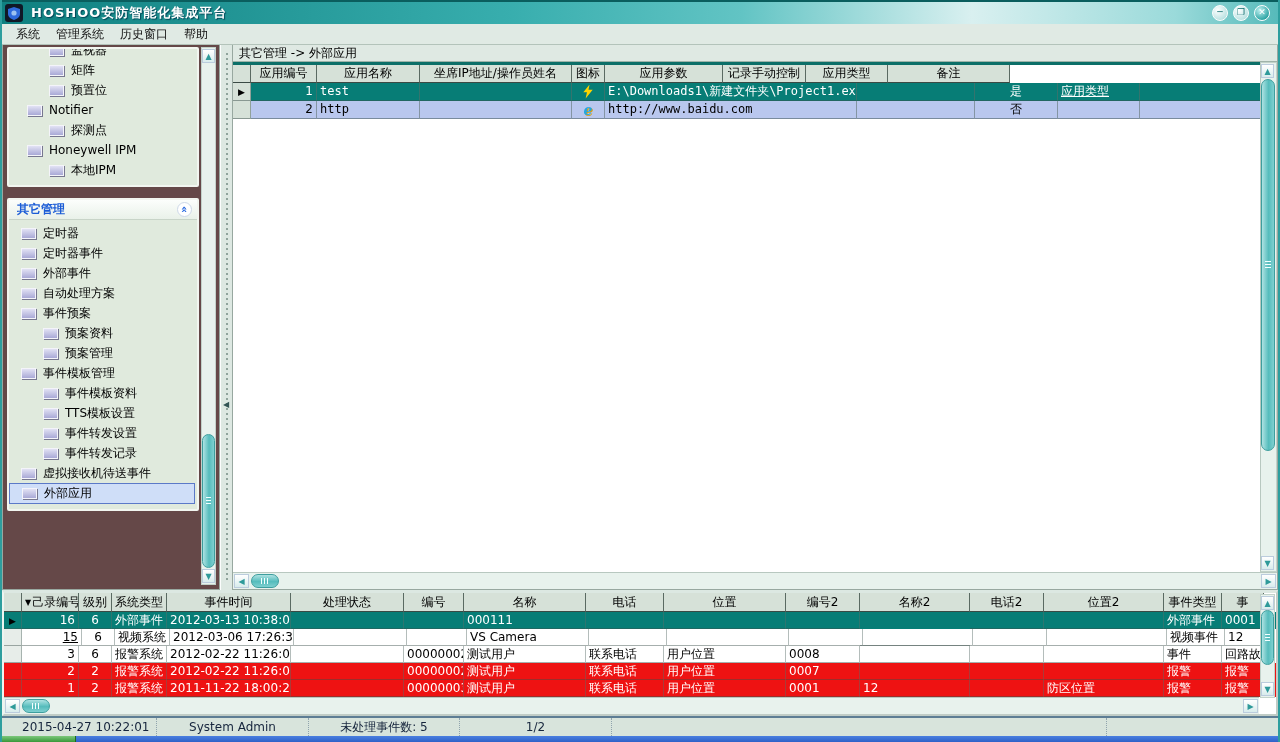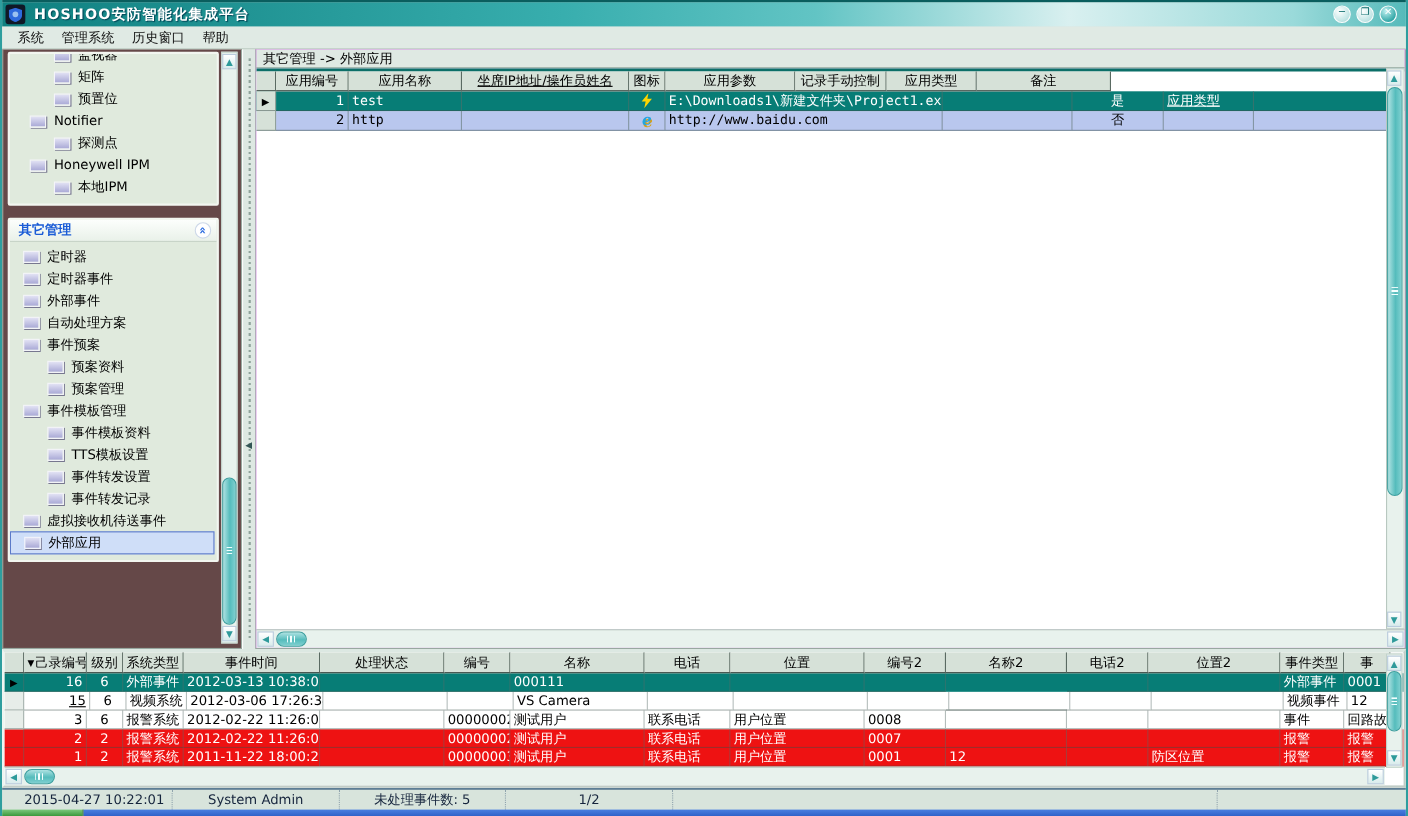--- a/index.html
+++ b/index.html
@@ -64,21 +64,21 @@
   .sidebar-sb { top:2px; bottom:4px; right:3px; }
   .sidebar-sb .sb-thumb-v { top:72%; height:25%; }
 
   
   .splitter { width:12px; flex:0 0 12px; background:#dde8e2; border-left:1px solid #fbfdfc; position:relative; }
   .splitter .dots { position:absolute; left:5px; top:8px; bottom:8px; width:2px;
     background:repeating-linear-gradient(#8fa39b 0 2px,transparent 2px 5px); }
   .splitter .sp-arrow { position:absolute; left:2px; top:355px; color:#355; font-size:8px; }
 
   
-  .main { flex:1; display:flex; flex-direction:column; background:#d946ef; border:1px solid #98a8a0; border-top:none; }
+  .main { flex:1; display:flex; flex-direction:column; background:#c2410c; border:1px solid #98a8a0; border-top:none; }
   .breadcrumb { height:17px; flex:0 0 17px; background:#dfe9e3; border-bottom:1px solid #9fb3a9;
     padding-left:6px; color:#000; line-height:16px; }
   .grid-area { flex:1; position:relative; background:#fff; overflow:hidden; }
 
   
   .g-row { display:flex; }
   .g-cell { overflow:hidden; white-space:nowrap; padding:0 3px; border-right:1px solid #8ba39b; }
   .g-head .g-cell { background:#d6e1d8; text-align:center; border-right:1px solid #5a6a62;
     border-bottom:1px solid #3a4a44; color:#000; }
   .app-grid .g-row { height:18px; line-height:17px; }
@@ -278,21 +278,21 @@
     </div>
 
     <div class="main">
       <div class="breadcrumb">其它管理 -&gt; 外部应用</div>
       <div class="grid-area">
         <div class="app-grid" id="app-grid">
             <div class="g-row g-head">
               <span class="g-cell gutter" style="width: 18px;"></span>
               <span class="g-cell" style="width: 66px;">应用编号</span>
               <span class="g-cell" style="width: 103px;">应用名称</span>
-              <span class="g-cell" style="width: 152px; text-decoration: underline;">坐席IP地址/操作员姓名</span>
+              <span class="g-cell" style="width: 152px;">坐席IP地址/操作员姓名</span>
               <span class="g-cell" style="width: 33px;">图标</span>
               <span class="g-cell" style="width: 118px;">应用参数</span>
               <span class="g-cell" style="width: 83px;">记录手动控制</span>
               <span class="g-cell" style="width: 82px;">应用类型</span>
               <span class="g-cell" style="width: 122px;">备注</span>
             </div>
             <div class="g-row row-sel">
               <span class="g-cell gutter" style="width: 18px;"><span class="rowptr">▶</span></span>
               <span class="g-cell t-r" style="width: 66px;">1</span>
               <span class="g-cell mono" style="width: 103px;">test</span>

